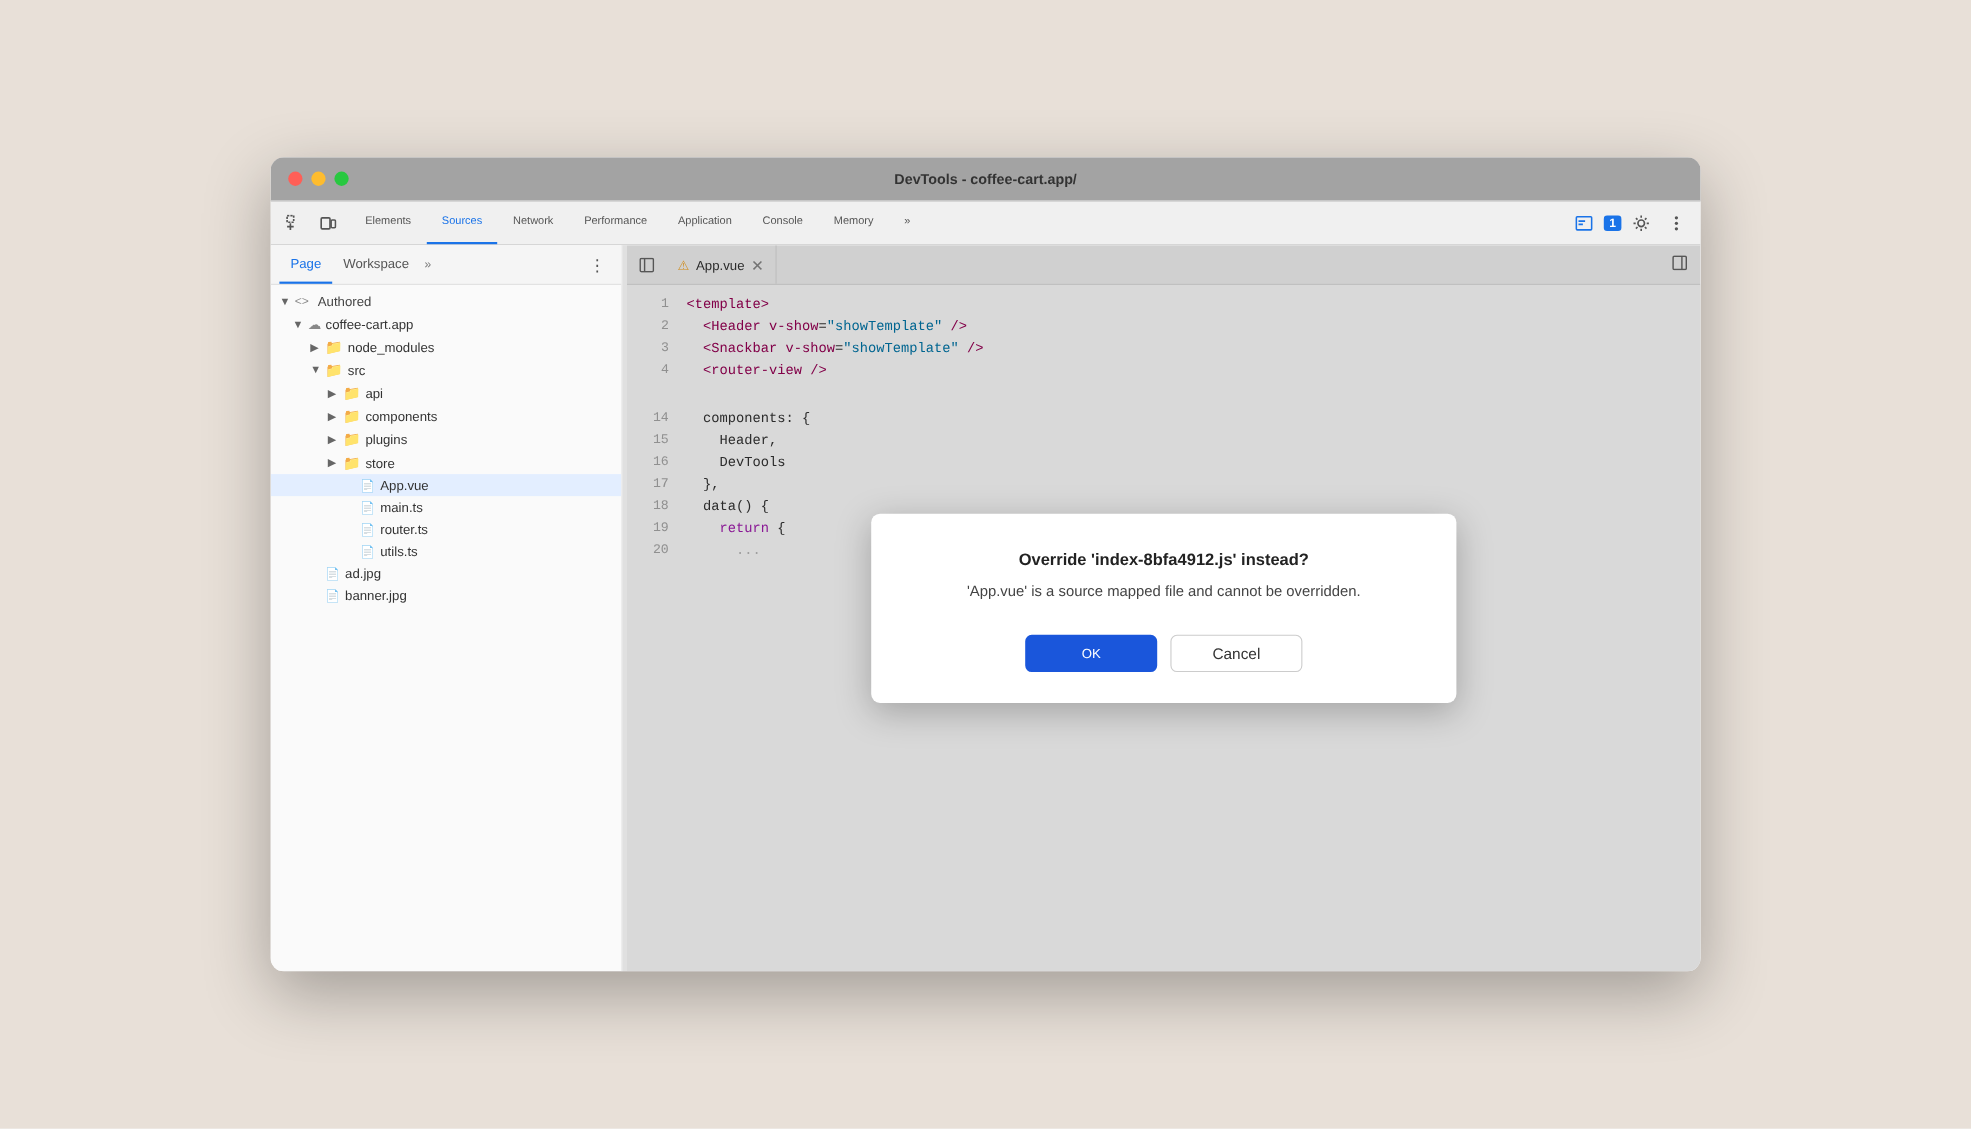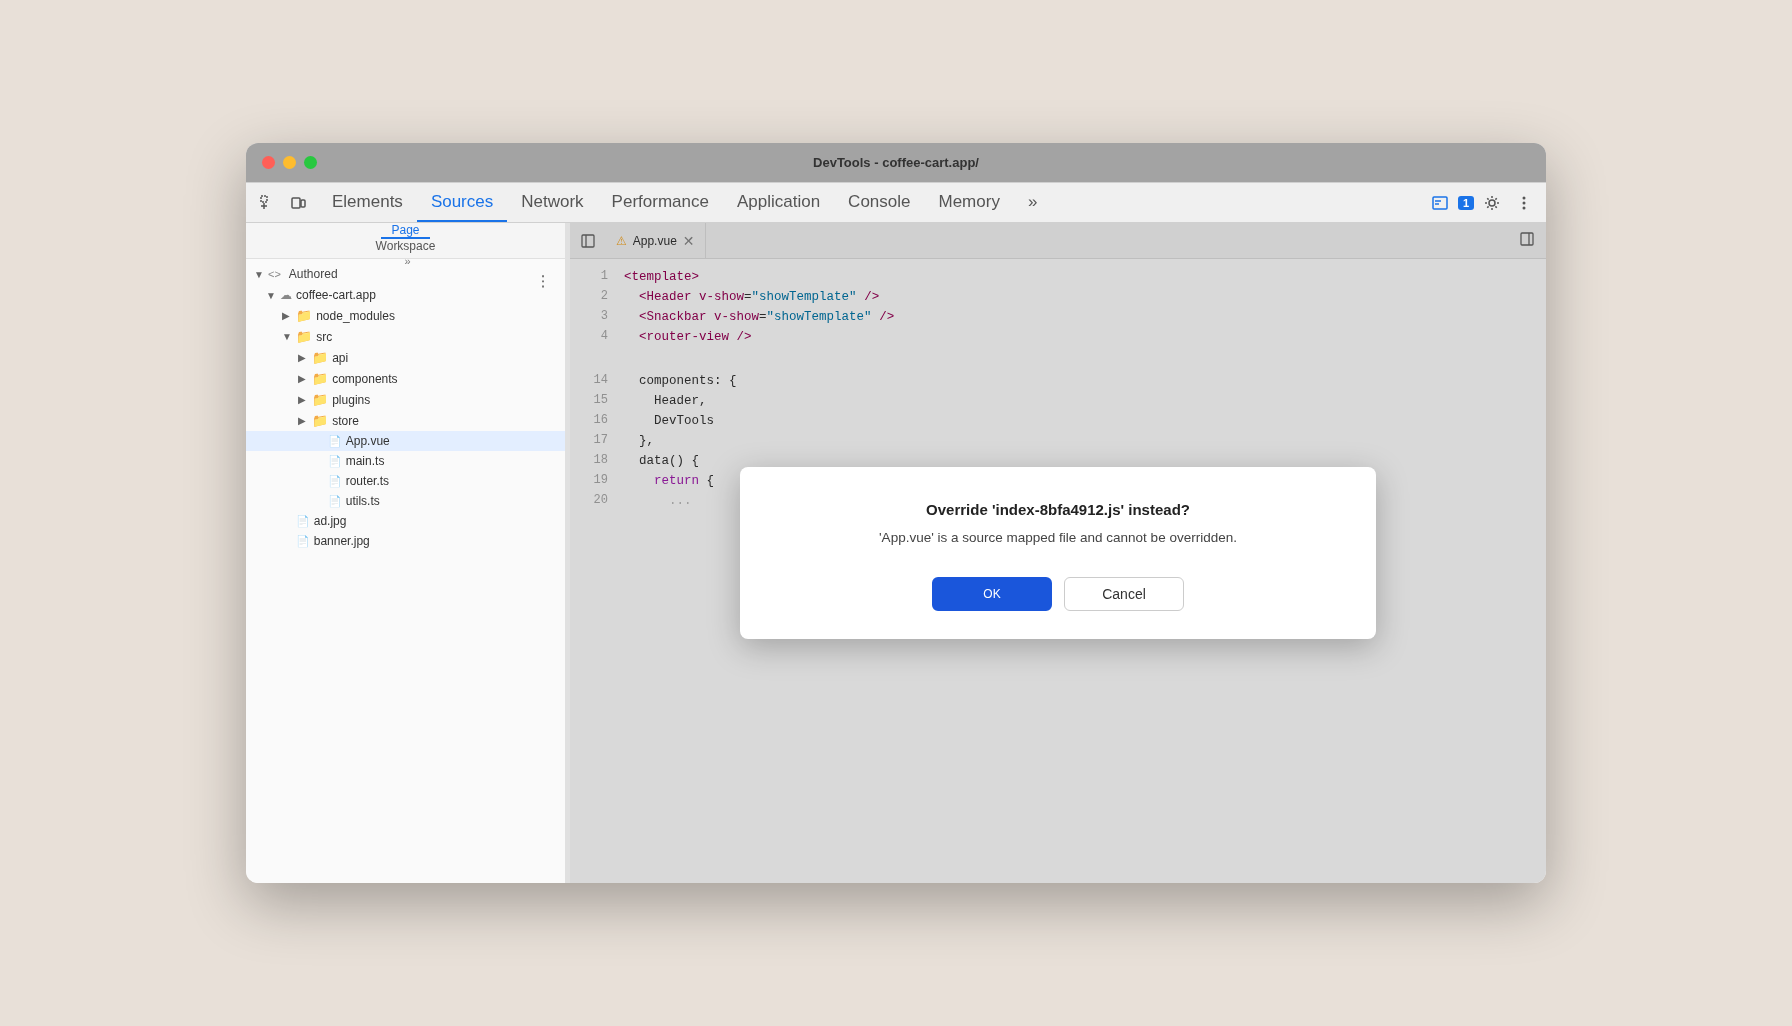--- a/index.html
+++ b/index.html
@@ -68,21 +68,21 @@
       font-size: 15px;
     }
     .tab-nav {
       display: flex;
       align-items: stretch;
       height: 100%;
       margin-left: 4px;
     }
     .tab-nav-item {
       padding: 0 14px;
-      font-size: 17px;
+      font-size: 10px;
       color: #555;
       cursor: pointer;
       display: flex;
       align-items: center;
       border-bottom: 2px solid transparent;
       white-space: nowrap;
     }
     .tab-nav-item.active {
       color: #1a73e8;
       border-bottom: 2px solid #1a73e8;
@@ -114,21 +114,20 @@
       flex-direction: column;
       overflow: hidden;
     }
     .sidebar-tabs {
       display: flex;
       align-items: center;
       padding: 0 8px;
       border-bottom: 1px solid #e0e0e0;
       height: 36px;
       background: #f5f5f5;
-      flex-direction: column;
     }
     .sidebar-tab {
       padding: 0 10px;
       font-size: 12px;
       cursor: pointer;
       height: 100%;
       display: flex;
       align-items: center;
       border-bottom: 2px solid transparent;
       color: #555;
@@ -281,21 +280,21 @@
       display: flex;
       align-items: center;
       justify-content: center;
       z-index: 100;
     }
     .dialog {
       background: white;
       border-radius: 8px;
       box-shadow: 0 8px 32px rgba(0,0,0,0.25);
       padding: 32px 52px 28px;
-      width: 636px;
+      width: 532px;
       text-align: center;
     }
     .dialog-title {
       font-size: 15px;
       font-weight: 600;
       color: #222;
       margin-bottom: 8px;
       line-height: 1.4;
     }
     .dialog-message {

